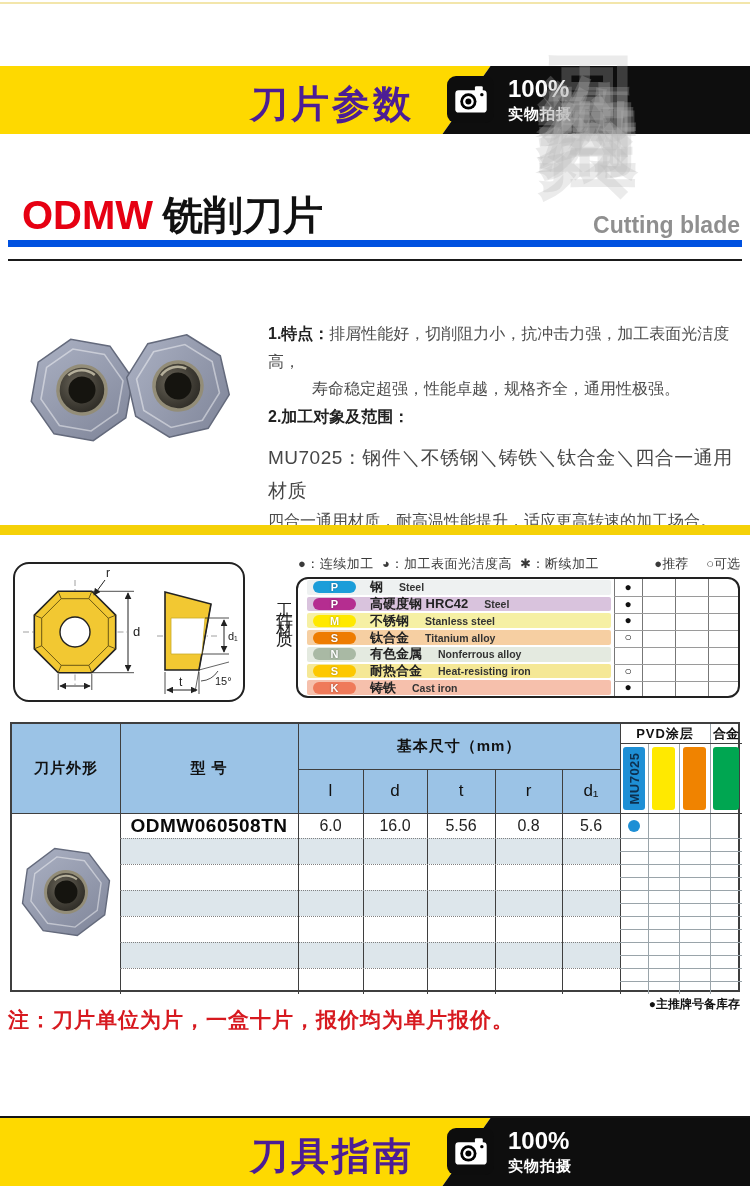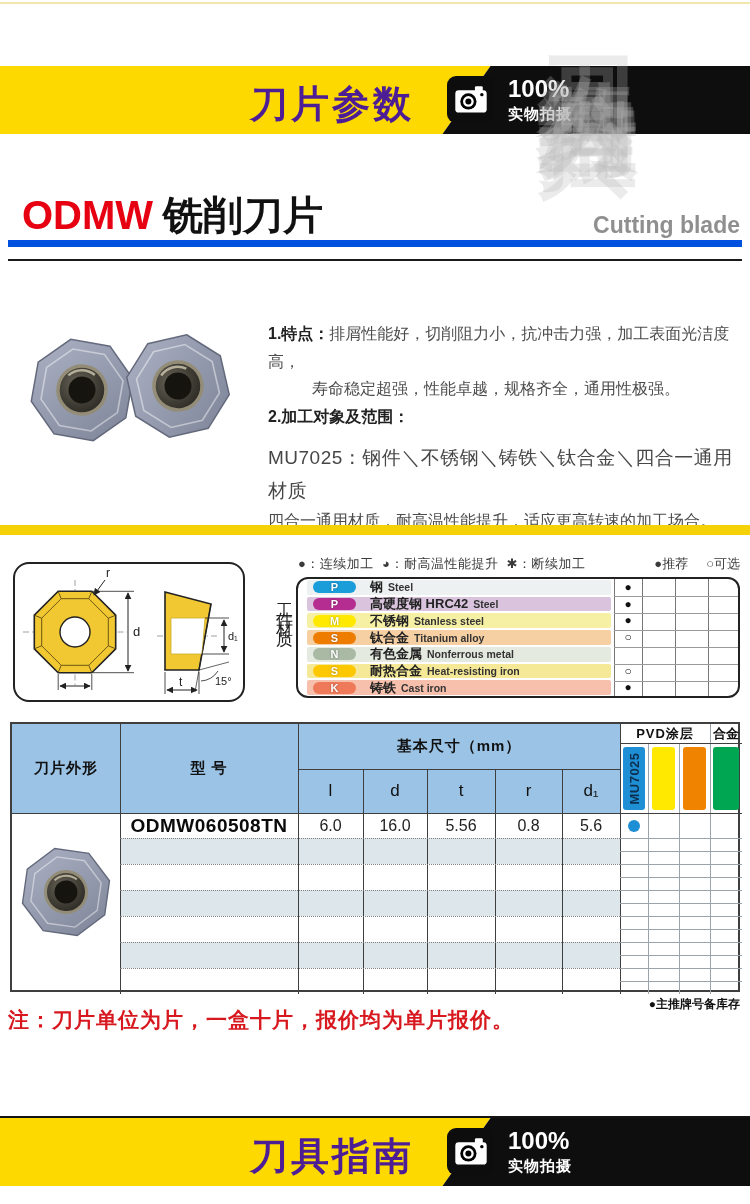--- a/index.html
+++ b/index.html
@@ -71,21 +71,21 @@
   #wm-box { position:absolute; left:296px; top:577px; width:444px; height:121px;
     border:2px solid #222; border-radius:12px; background:#fff; overflow:hidden;
     display:flex; flex-direction:column; }
   .wm-row { flex:1; position:relative; }
   .wm-strip { position:absolute; left:9px; top:1px; bottom:1px; width:304px; border-radius:2px;
     display:flex; align-items:center; }
   .wm-badge { display:inline-flex; align-items:center; justify-content:center;
     width:43px; height:12px; border-radius:7px; margin-left:6px;
     color:#fff; font-size:11px; font-weight:bold; text-shadow:0 0 2px rgba(0,0,0,.4); }
   .wm-cn { font-size:13px; font-weight:bold; color:#232323; margin-left:14px; white-space:nowrap; }
-  .wm-en { font-size:10.5px; font-weight:bold; color:#333; margin-left:5px; white-space:nowrap; }
+  .wm-en { font-size:10.5px; font-weight:bold; color:#333; margin-left:16px; white-space:nowrap; }
   .wm-mark { position:absolute; left:316px; width:28px; top:0; bottom:0; text-align:center;
     font-size:12px; color:#111; line-height:16px; }
   .wm-grid-v { position:absolute; top:0; bottom:0; width:1px; background:#777; }
   .wm-grid-h { position:absolute; left:316px; right:0; height:1px; background:#9a9a9a; }
 
   
   #spec-table { position:absolute; left:10px; top:722px; width:730px; height:270px;
     border:2px solid #3f3f3f; background:#fff; }
   .cell { position:absolute; display:flex; align-items:center; justify-content:center; }
   .hdr-blue { background:#9bc3e6; }
@@ -232,21 +232,21 @@
 
     <line x1="150" y1="108" x2="150" y2="130" stroke="#222" stroke-width="0.8"></line>
     <line x1="184" y1="108" x2="184" y2="130" stroke="#222" stroke-width="0.8"></line>
     <line x1="152" y1="126" x2="182" y2="126" stroke="#222" stroke-width="1" marker-start="url(#arr)" marker-end="url(#arr)"></line>
     <text x="164" y="122" font-size="12" fill="#222">t</text>
   </svg>
 </div>
 
 <div id="legend-left">
   <span>●：连续加工</span>&nbsp;
-  <span>◕：耐高温性能提升</span>&nbsp;
+  <span>◕：加工表面光洁度高</span>&nbsp;
   <span>✱：断续加工</span>
 </div>
 <div id="legend-right">
   <span>●推荐</span><span>○可选</span>
 </div>
 
 <div id="wm-side-label">工件材质</div>
 <div id="wm-box">
 
   <div class="wm-row">
@@ -282,21 +282,21 @@
       <span class="wm-cn">钛合金</span>
       <span class="wm-en">Titanium alloy</span>
     </div>
     <div class="wm-mark">○</div>
   </div>
 
   <div class="wm-row">
     <div class="wm-strip" style="background: rgb(228, 234, 224);">
       <span class="wm-badge" style="background: rgb(169, 185, 164);">N</span>
       <span class="wm-cn">有色金属</span>
-      <span class="wm-en">Nonferrous metal</span>
+      <span class="wm-en">Nonferrous alloy</span>
     </div>
     <div class="wm-mark"></div>
   </div>
 
   <div class="wm-row">
     <div class="wm-strip" style="background: rgb(245, 232, 150);">
       <span class="wm-badge" style="background: rgb(253, 200, 0);">S</span>
       <span class="wm-cn">耐热合金</span>
       <span class="wm-en">Heat-resisting iron</span>
     </div>

